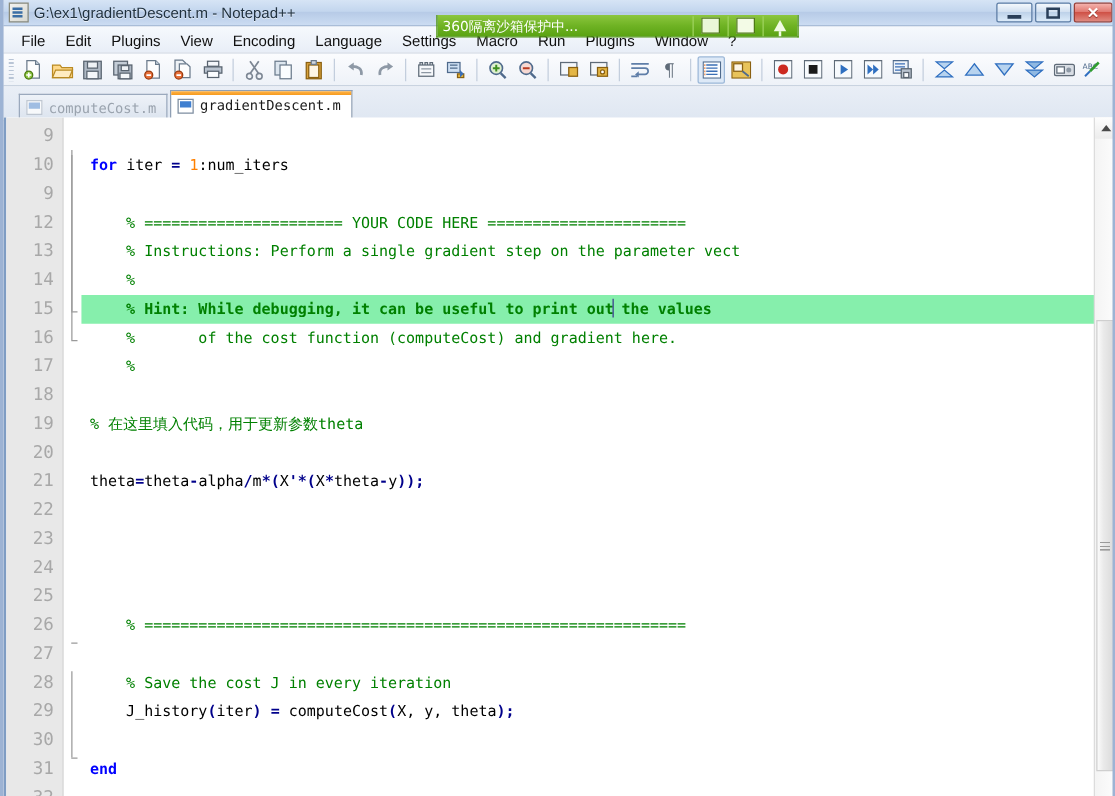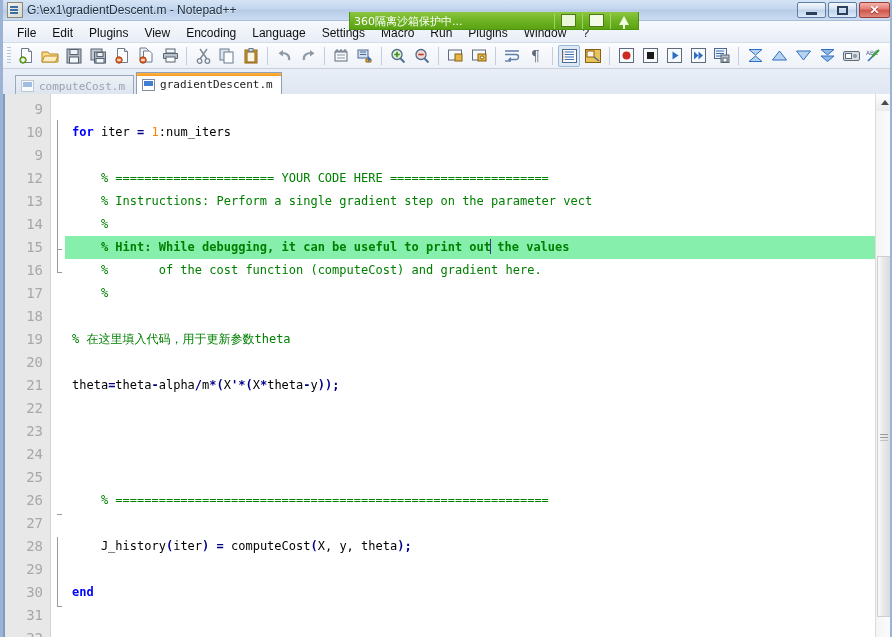--- a/index.html
+++ b/index.html
@@ -576,20 +576,21 @@
 
       <div class="cline"></div>
       <div class="cline"></div>
       <div class="cline"></div>
       <div class="cline"></div>
 
       <div class="cline"><span class="cmt">    % ============================================================</span></div>
 
       <div class="cline"></div>
 
+      <div class="cline"><span class="cmt">    % Save the cost J in every iteration</span></div>
       <div class="cline">    J_history<span class="op">(</span>iter<span class="op">)</span> <span class="op">=</span> computeCost<span class="op">(</span>X, y, theta<span class="op">);</span></div>
 
       <div class="cline"></div>
 
       <div class="cline"><span class="kw">end</span></div>
     </div>
   </div>
 
   <div class="vscroll">
     <div class="sb-arrow">

